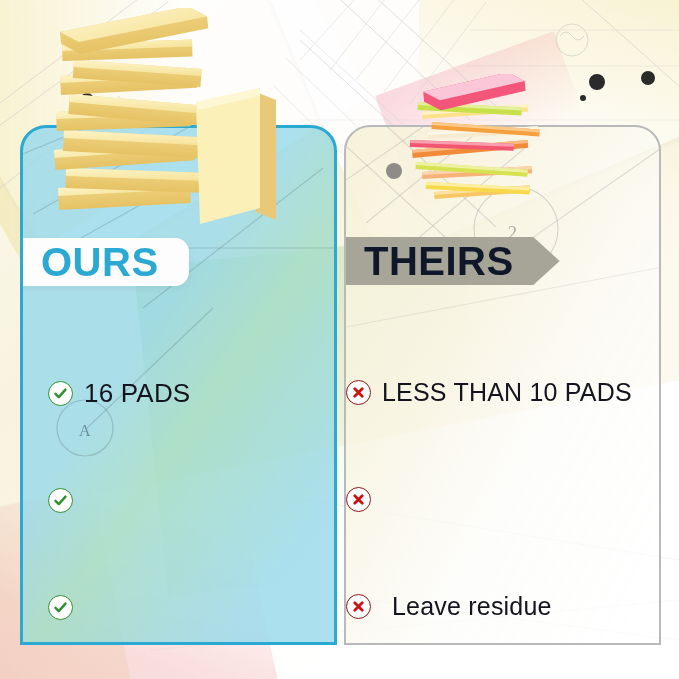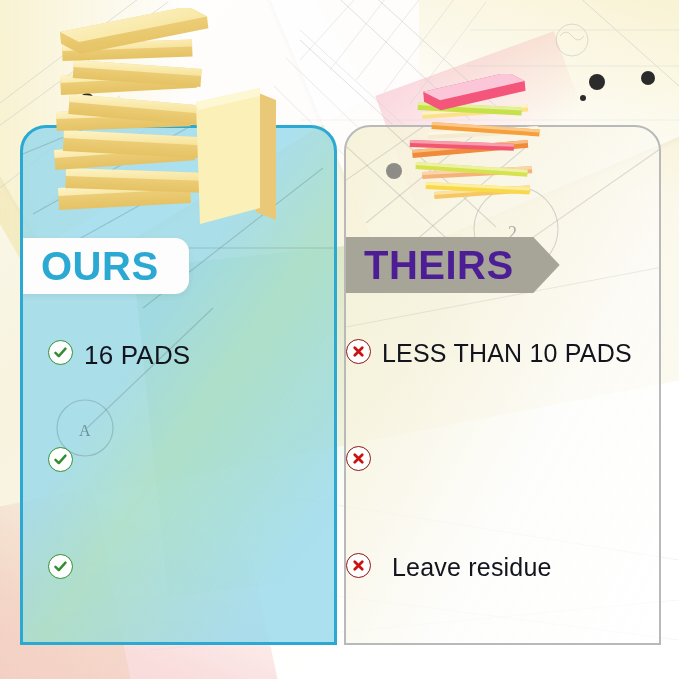--- a/index.html
+++ b/index.html
@@ -107,53 +107,53 @@
     position: relative;
     width: 100%;
     height: 100%;
   }
 
   
   .badge {
     position: absolute;
     top: 110px;
     left: -6px;
-    height: 56px;
+    height: 48px;
     display: flex;
     align-items: center;
     padding: 0 30px 0 24px;
     font-size: 40px;
     font-weight: bold;
     letter-spacing: 0.5px;
     line-height: 1;
   }
   .badge-ours {
     background: #fdfdfd;
     color: #2ba9d2;
     border-radius: 0 14px 14px 0;
     box-shadow: 0 2px 6px rgba(0,0,0,0.06);
   }
   .badge-theirs {
     background: #a7a498;
-    color: #4c1d95;
+    color: #0f172a;
     border-radius: 0 4px 22px 0;
     clip-path: polygon(0 0, 88% 0, 100% 50%, 88% 100%, 0 100%);
     padding-right: 46px;
   }
 
   
   .rows {
     position: absolute;
     left: 0;
     top: 212px;
     width: 100%;
   }
   .row {
     display: flex;
-    align-items: flex-start;
+    align-items: center;
     height: 107px;
   }
   .row-ours { padding-left: 25px; }
   .row-theirs { padding-left: 0; }
 
   .mark {
     flex: none;
     width: 25px;
     height: 25px;
     border-radius: 50%;

